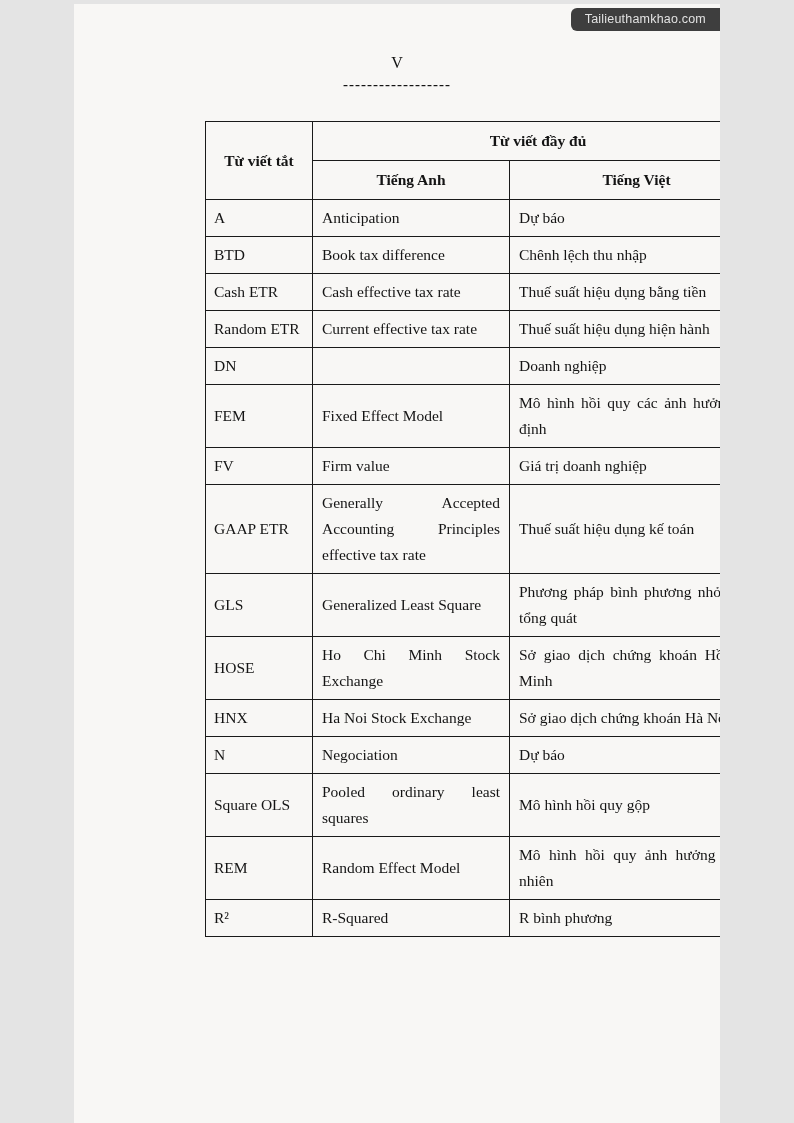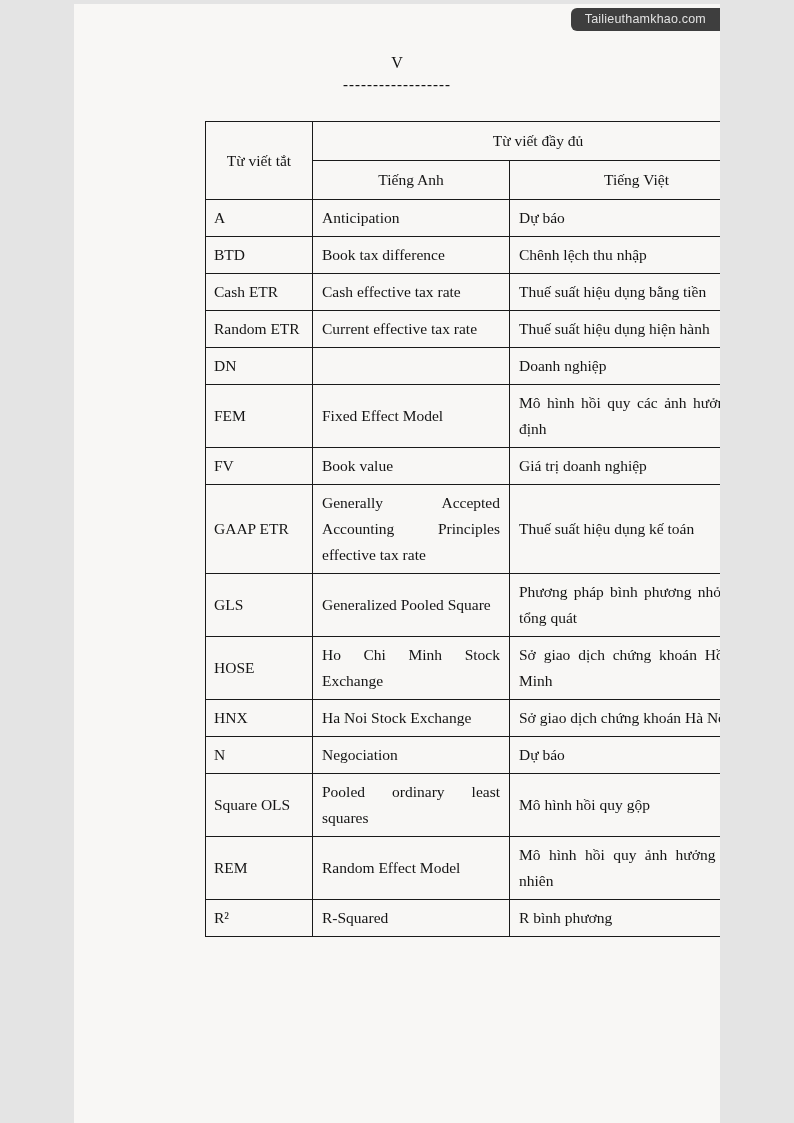--- a/index.html
+++ b/index.html
@@ -60,21 +60,21 @@
   .abbr-table col.c-vi   { width: 254px; }
   .abbr-table th,
   .abbr-table td {
     border: 1px solid #1a1a1a;
     font-size: 15.5px;
     vertical-align: middle;
     box-sizing: border-box;
     word-wrap: break-word;
   }
   .abbr-table th {
-    font-weight: normal;
+    font-weight: bold;
     text-align: center;
     padding: 7px 6px;
     line-height: 24px;
   }
   .abbr-table td {
     padding: 5px 9px;
     line-height: 26px;
   }
   .abbr-table td.cell-abbr {
     text-align: left;
@@ -139,31 +139,31 @@
           <td class="cell-en"></td>
           <td class="cell-vi">Doanh nghiệp</td>
         </tr>
         <tr>
           <td class="cell-abbr">FEM</td>
           <td class="cell-en">Fixed Effect Model</td>
           <td class="cell-vi">Mô hình hồi quy các ảnh hưởng cố định</td>
         </tr>
         <tr>
           <td class="cell-abbr">FV</td>
-          <td class="cell-en">Book value</td>
+          <td class="cell-en">Firm value</td>
           <td class="cell-vi">Giá trị doanh nghiệp</td>
         </tr>
         <tr>
           <td class="cell-abbr">GAAP ETR</td>
           <td class="cell-en">Generally Accepted Accounting Principles effective tax rate</td>
           <td class="cell-vi">Thuế suất hiệu dụng kế toán</td>
         </tr>
         <tr>
           <td class="cell-abbr">GLS</td>
-          <td class="cell-en">Generalized Pooled Square</td>
+          <td class="cell-en">Generalized Least Square</td>
           <td class="cell-vi">Phương pháp bình phương nhỏ nhất tổng quát</td>
         </tr>
         <tr>
           <td class="cell-abbr">HOSE</td>
           <td class="cell-en">Ho Chi Minh Stock Exchange</td>
           <td class="cell-vi">Sở giao dịch chứng khoán Hồ Chí Minh</td>
         </tr>
         <tr>
           <td class="cell-abbr">HNX</td>
           <td class="cell-en">Ha Noi Stock Exchange</td>

